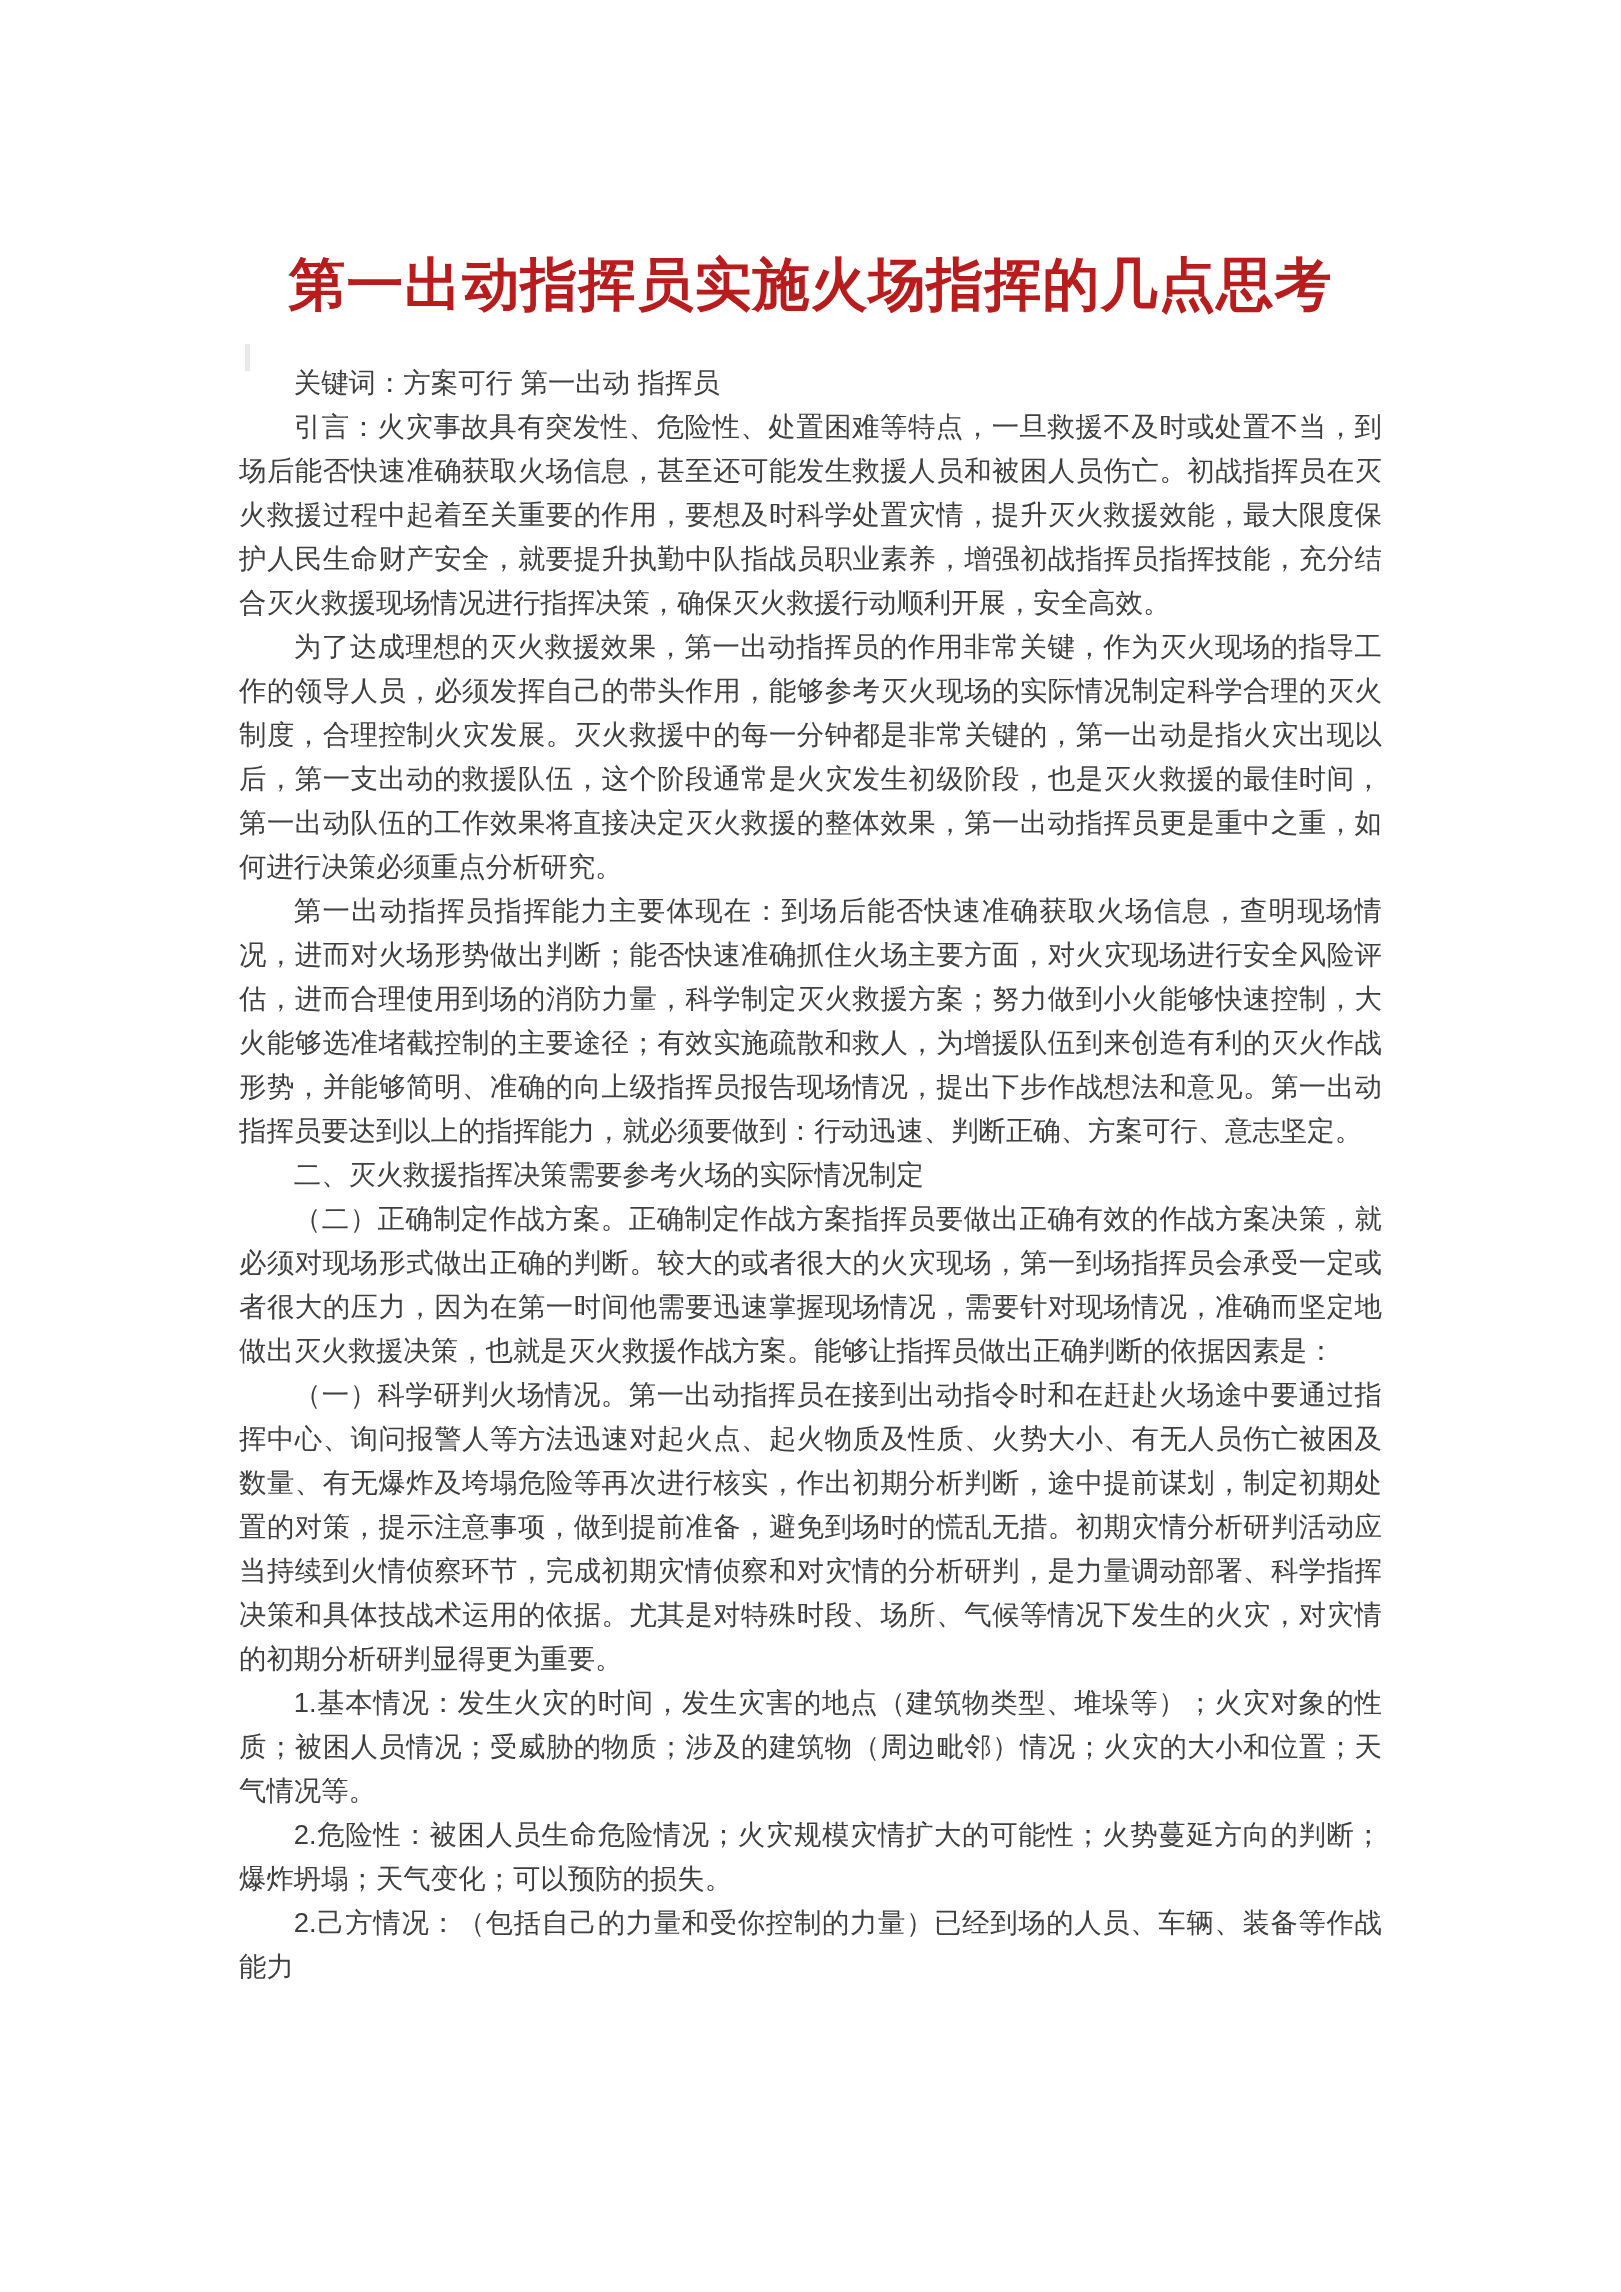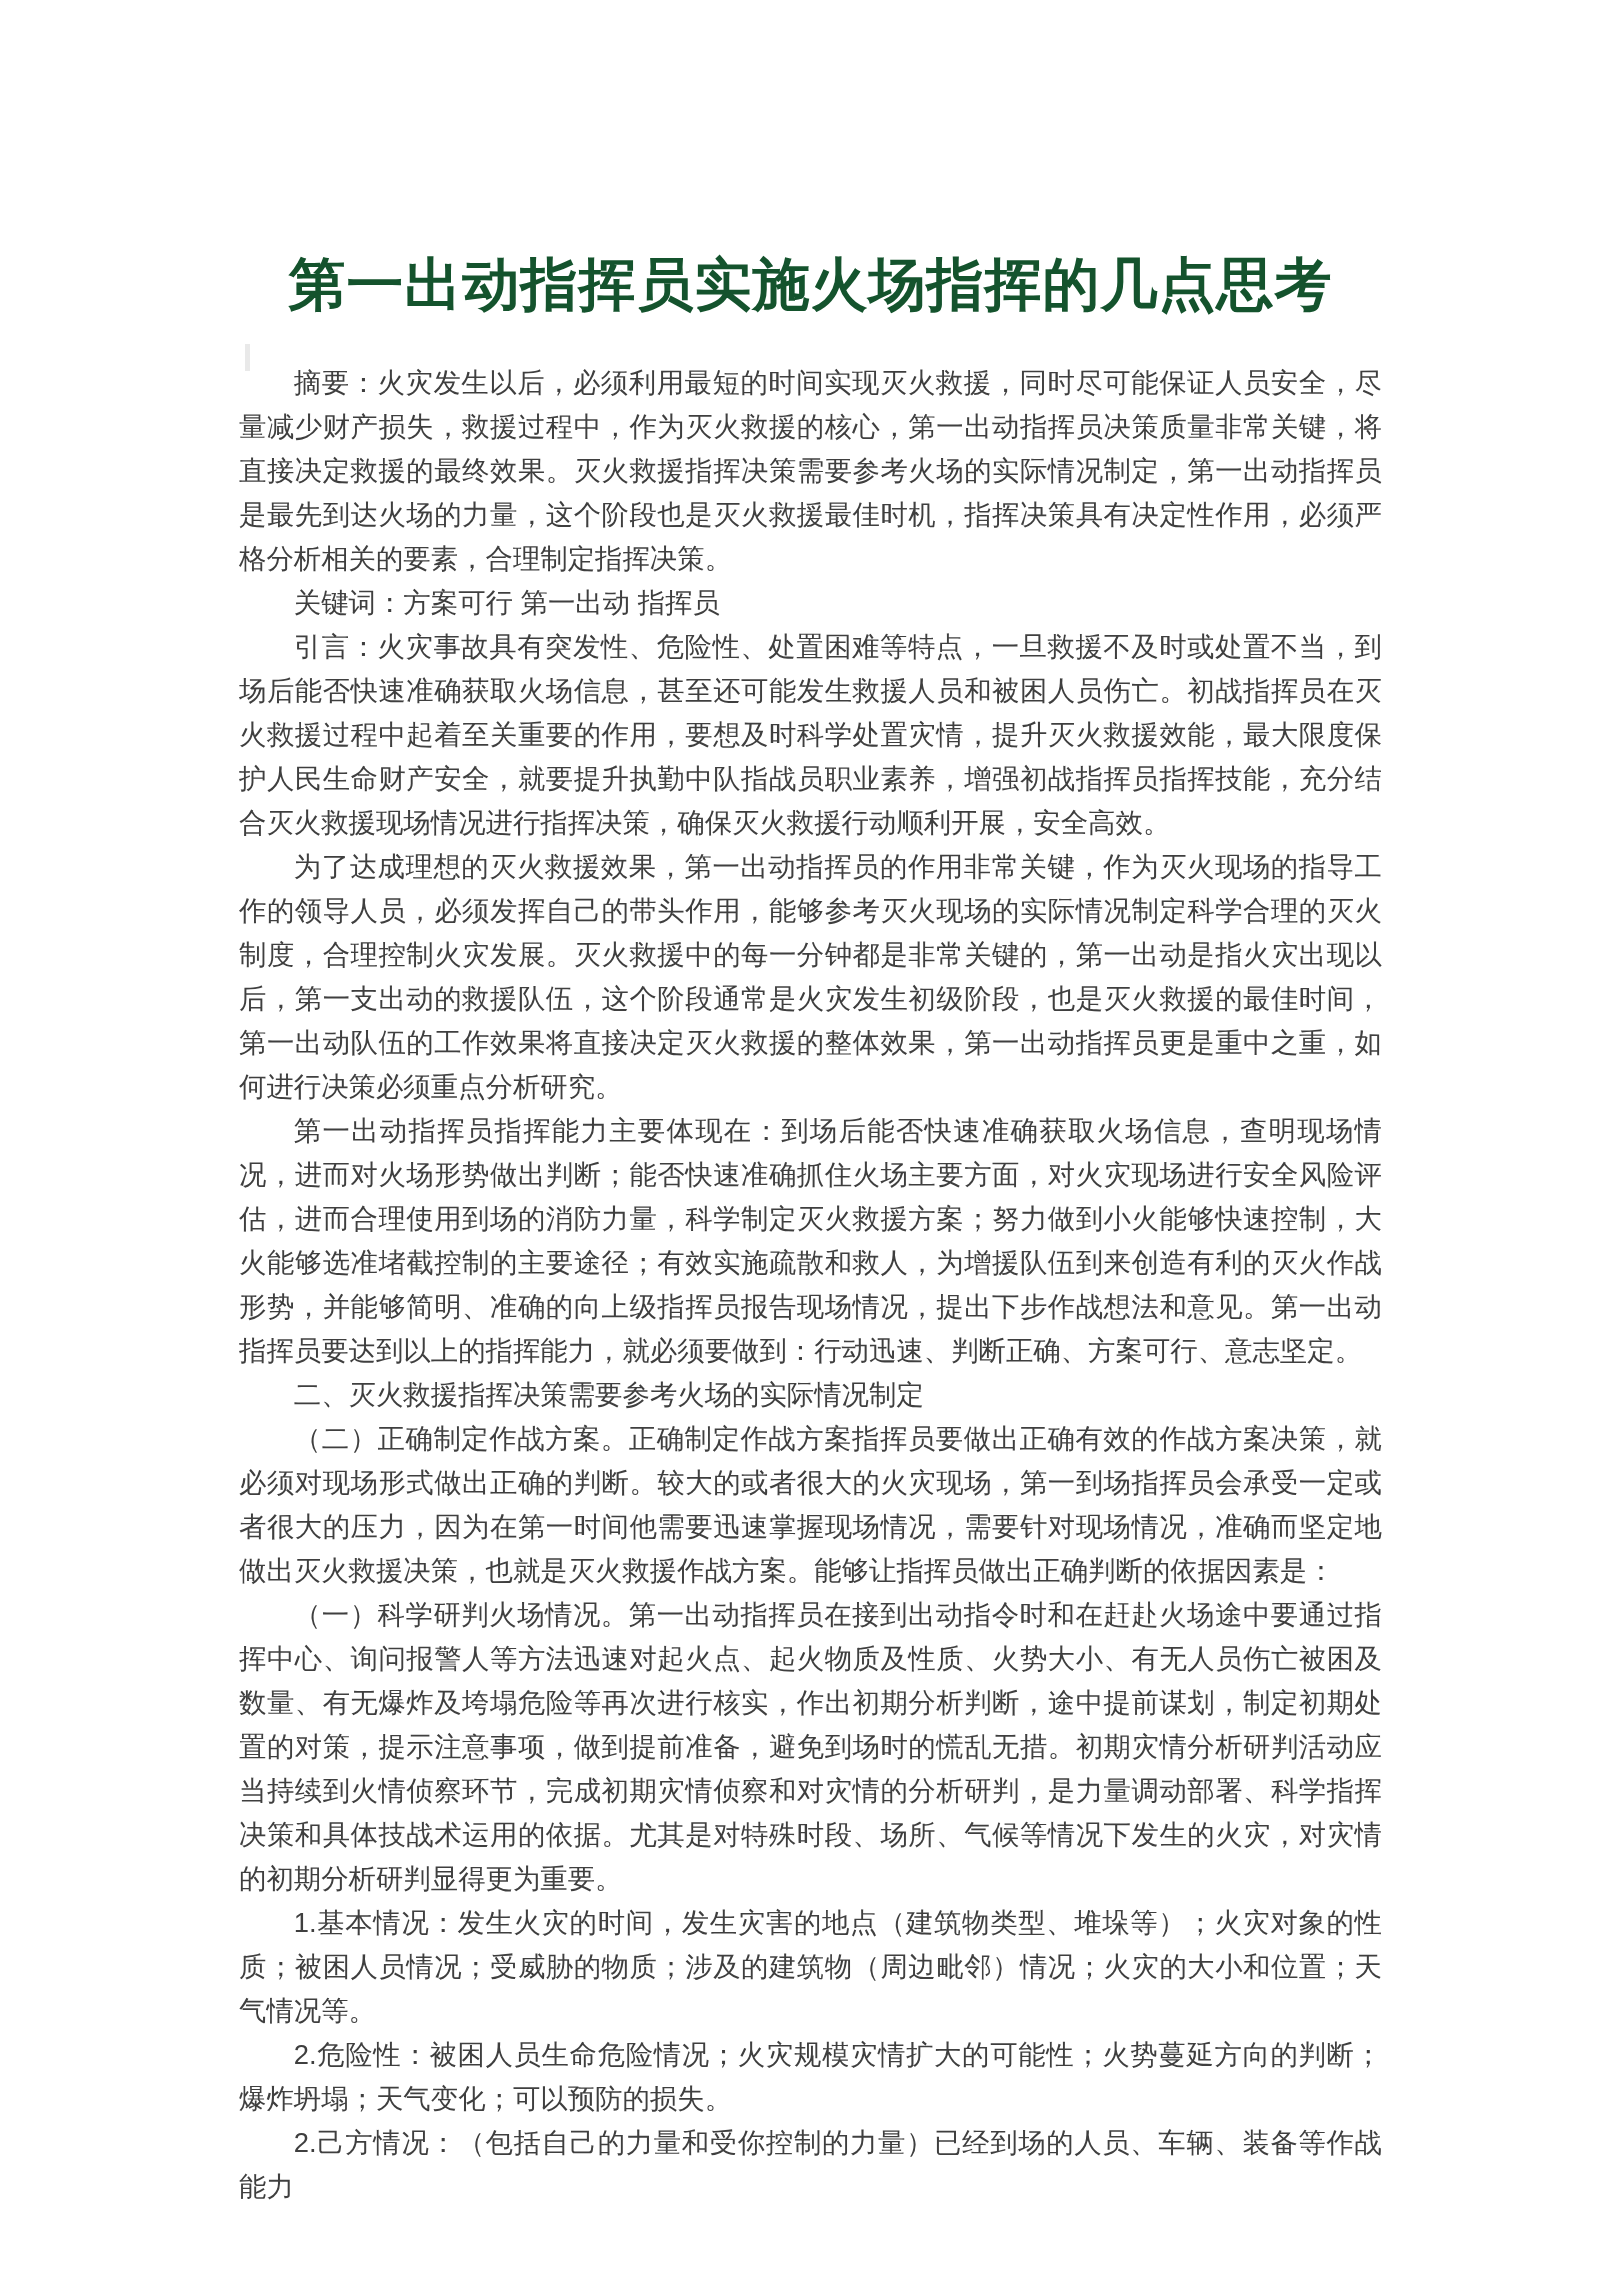--- a/index.html
+++ b/index.html
@@ -13,21 +13,21 @@
     height: 2293px;
     background: #ffffff;
     overflow: hidden;
     font-family: "Liberation Sans", "DejaVu Sans", sans-serif;
   }
   .doc-title {
     padding-top: 209px;
     text-align: center;
     font-size: 57px;
     font-weight: bold;
-    color: #14532d;
+    color: #b91c1c;
     line-height: 1.32;
     letter-spacing: 1px;
   }
   .doc-body {
     margin: 15.7px 239px 0 239px;
     font-size: 27.4px;
     line-height: 44px;
     color: #3f3f3f;
     text-align: justify;
     text-justify: inter-ideograph;
@@ -47,21 +47,20 @@
   }
 </style>
 </head>
 <body>
 
 <div class="page">
   <div class="cursor-bar"></div>
   <h1 class="doc-title">第一出动指挥员实施火场指挥的几点思考</h1>
   <div class="doc-body">
 
-  <p>摘要：火灾发生以后，必须利用最短的时间实现灭火救援，同时尽可能保证人员安全，尽量减少财产损失，救援过程中，作为灭火救援的核心，第一出动指挥员决策质量非常关键，将直接决定救援的最终效果。灭火救援指挥决策需要参考火场的实际情况制定，第一出动指挥员是最先到达火场的力量，这个阶段也是灭火救援最佳时机，指挥决策具有决定性作用，必须严格分析相关的要素，合理制定指挥决策。</p>
       <p>关键词：方案可行 第一出动 指挥员</p>
       <p>引言：火灾事故具有突发性、危险性、处置困难等特点，一旦救援不及时或处置不当，到场后能否快速准确获取火场信息，甚至还可能发生救援人员和被困人员伤亡。初战指挥员在灭火救援过程中起着至关重要的作用，要想及时科学处置灾情，提升灭火救援效能，最大限度保护人民生命财产安全，就要提升执勤中队指战员职业素养，增强初战指挥员指挥技能，充分结合灭火救援现场情况进行指挥决策，确保灭火救援行动顺利开展，安全高效。</p>
       <p>为了达成理想的灭火救援效果，第一出动指挥员的作用非常关键，作为灭火现场的指导工作的领导人员，必须发挥自己的带头作用，能够参考灭火现场的实际情况制定科学合理的灭火制度，合理控制火灾发展。灭火救援中的每一分钟都是非常关键的，第一出动是指火灾出现以后，第一支出动的救援队伍，这个阶段通常是火灾发生初级阶段，也是灭火救援的最佳时间，第一出动队伍的工作效果将直接决定灭火救援的整体效果，第一出动指挥员更是重中之重，如何进行决策必须重点分析研究。</p>
       <p>第一出动指挥员指挥能力主要体现在：到场后能否快速准确获取火场信息，查明现场情况，进而对火场形势做出判断；能否快速准确抓住火场主要方面，对火灾现场进行安全风险评估，进而合理使用到场的消防力量，科学制定灭火救援方案；努力做到小火能够快速控制，大火能够选准堵截控制的主要途径；有效实施疏散和救人，为增援队伍到来创造有利的灭火作战形势，并能够简明、准确的向上级指挥员报告现场情况，提出下步作战想法和意见。第一出动指挥员要达到以上的指挥能力，就必须要做到：行动迅速、判断正确、方案可行、意志坚定。</p>
       <p>二、灭火救援指挥决策需要参考火场的实际情况制定</p>
       <p>（二）正确制定作战方案。正确制定作战方案指挥员要做出正确有效的作战方案决策，就必须对现场形式做出正确的判断。较大的或者很大的火灾现场，第一到场指挥员会承受一定或者很大的压力，因为在第一时间他需要迅速掌握现场情况，需要针对现场情况，准确而坚定地做出灭火救援决策，也就是灭火救援作战方案。能够让指挥员做出正确判断的依据因素是：</p>
       <p>（一）科学研判火场情况。第一出动指挥员在接到出动指令时和在赶赴火场途中要通过指挥中心、询问报警人等方法迅速对起火点、起火物质及性质、火势大小、有无人员伤亡被困及数量、有无爆炸及垮塌危险等再次进行核实，作出初期分析判断，途中提前谋划，制定初期处置的对策，提示注意事项，做到提前准备，避免到场时的慌乱无措。初期灾情分析研判活动应当持续到火情侦察环节，完成初期灾情侦察和对灾情的分析研判，是力量调动部署、科学指挥决策和具体技战术运用的依据。尤其是对特殊时段、场所、气候等情况下发生的火灾，对灾情的初期分析研判显得更为重要。</p>
       <p>1.基本情况：发生火灾的时间，发生灾害的地点（建筑物类型、堆垛等）；火灾对象的性质；被困人员情况；受威胁的物质；涉及的建筑物（周边毗邻）情况；火灾的大小和位置；天气情况等。</p>
       <p>2.危险性：被困人员生命危险情况；火灾规模灾情扩大的可能性；火势蔓延方向的判断；爆炸坍塌；天气变化；可以预防的损失。</p>
       <p>2.己方情况：（包括自己的力量和受你控制的力量）已经到场的人员、车辆、装备等作战能力</p>

